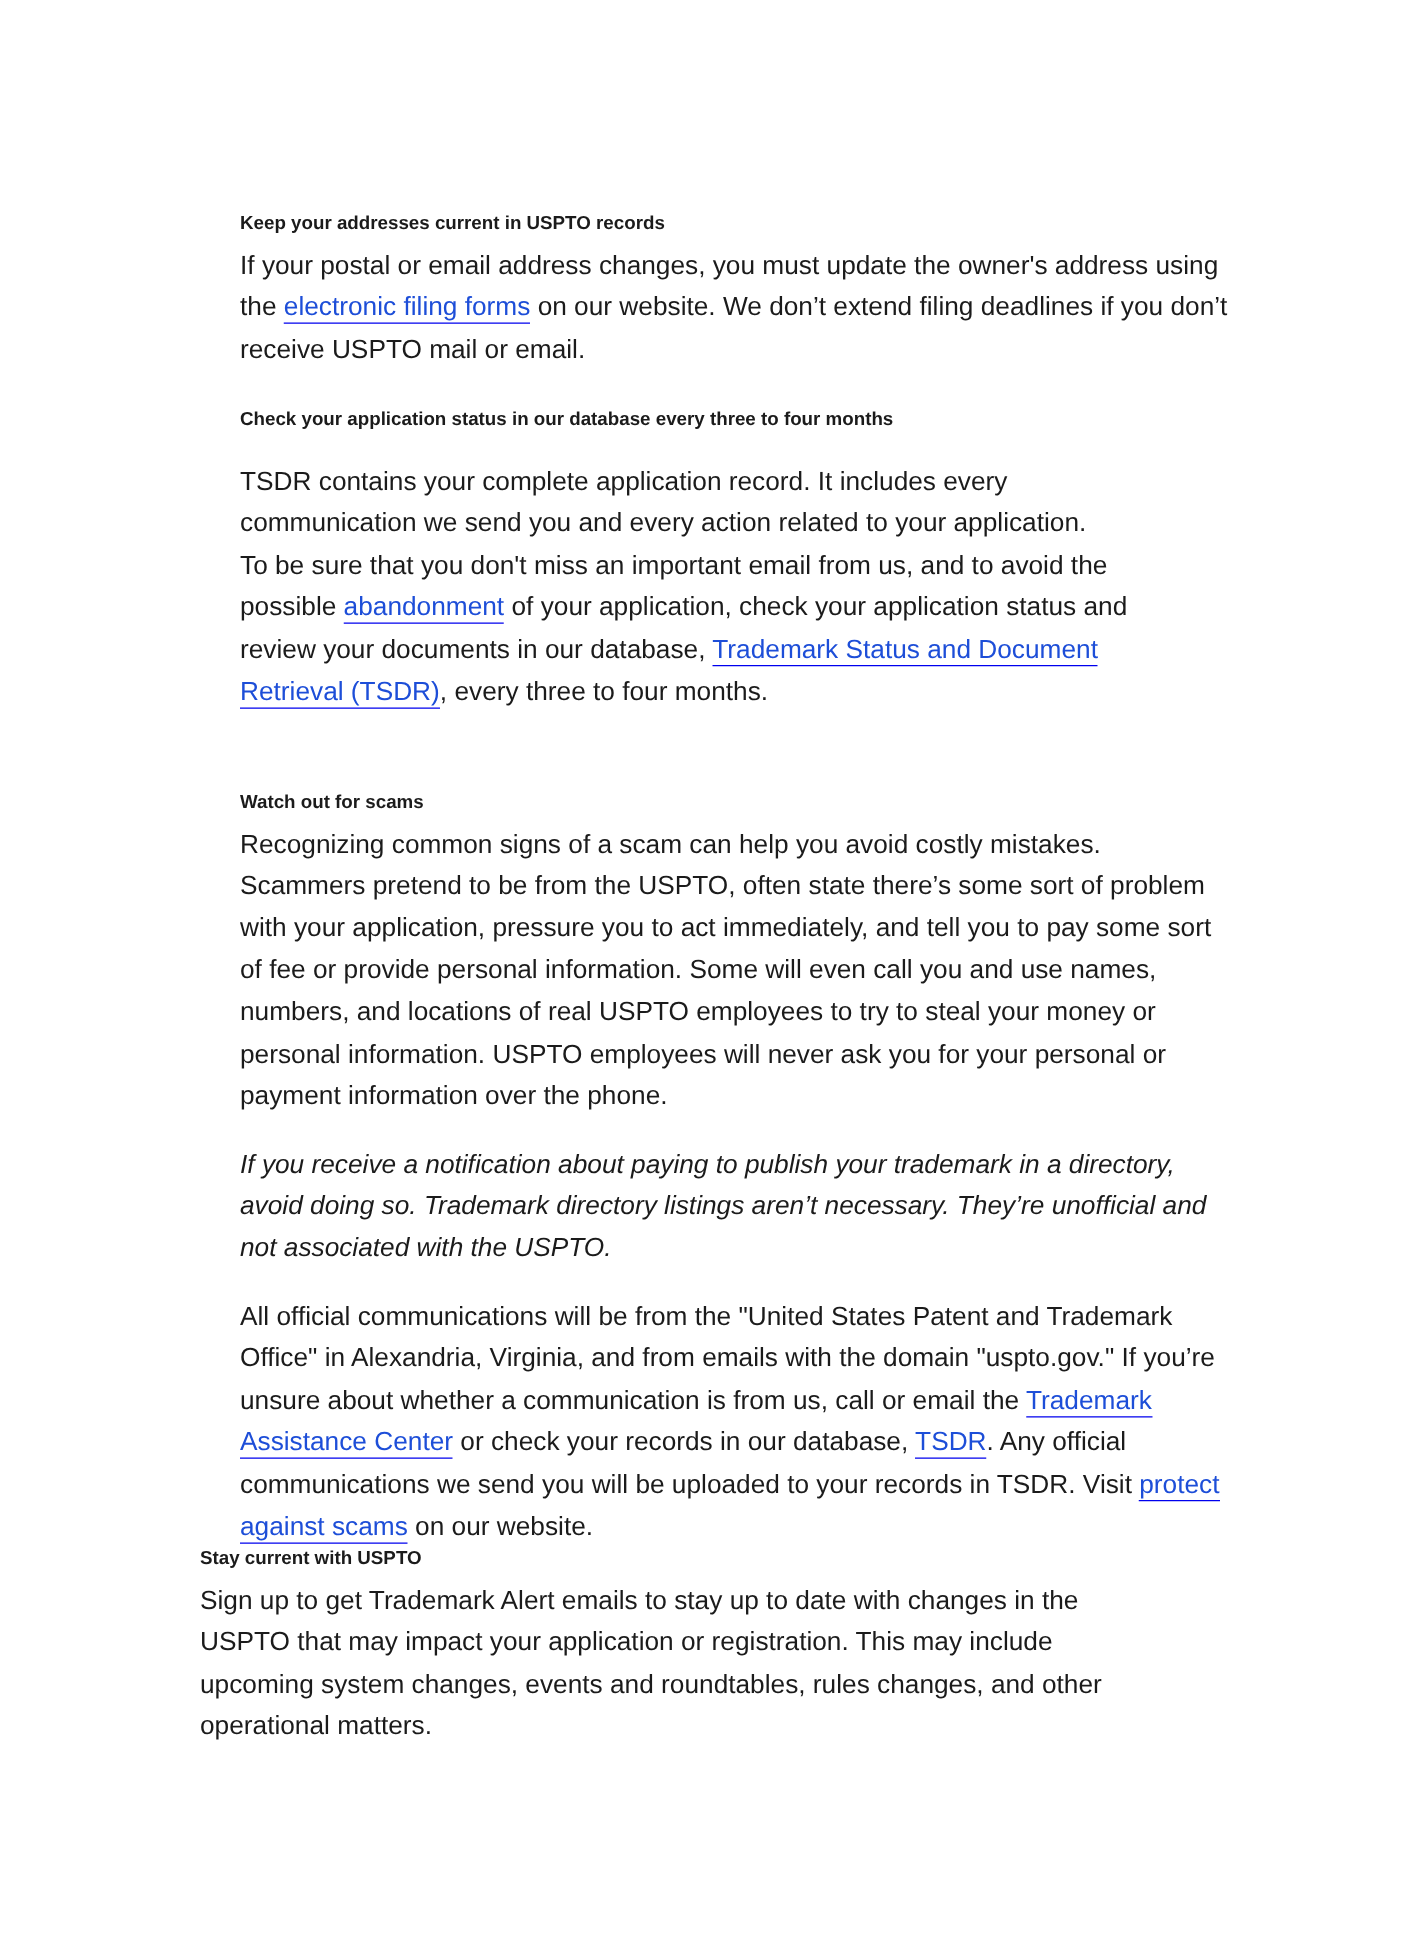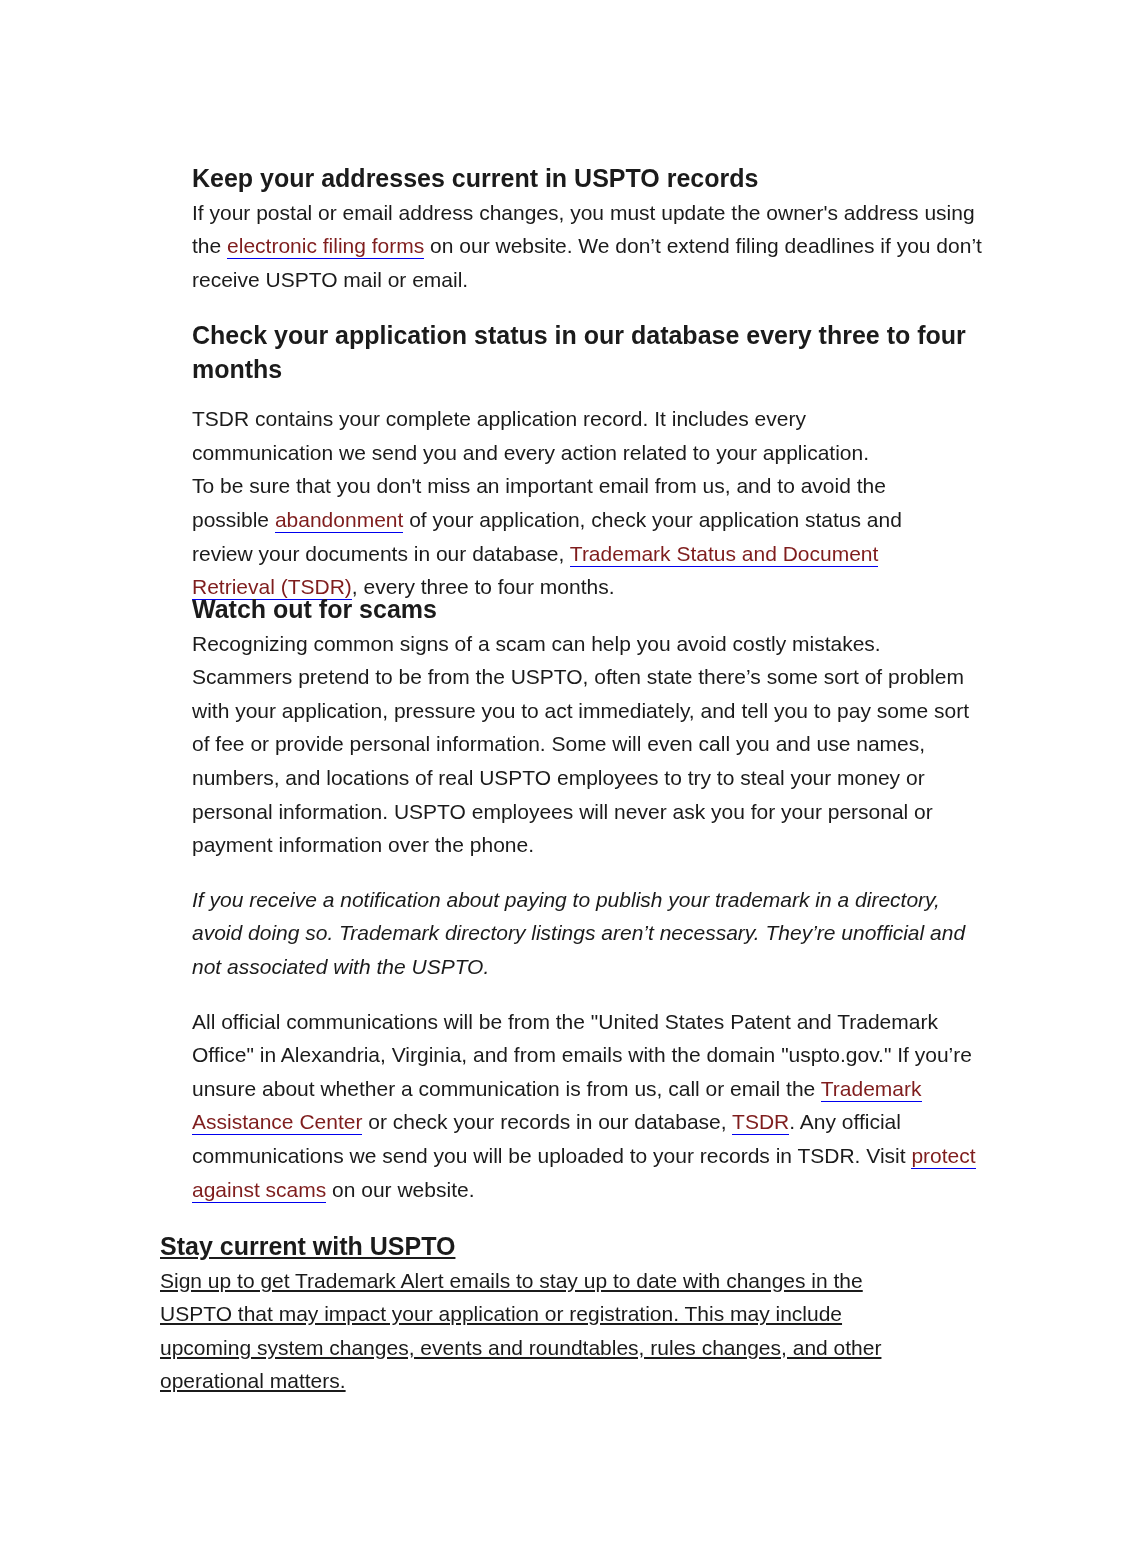--- a/index.html
+++ b/index.html
@@ -4,41 +4,41 @@
   <style>
     html, body { margin: 0; padding: 0; background: #ffffff; }
     body {
       width: 1141px; height: 1547px; position: relative; overflow: hidden;
       font-family: "Liberation Sans", sans-serif;
       color: #1b1b1b; font-size: 21px; line-height: 33.6px;
     }
     .section { position: absolute; width: 800px; }
     .inner { left: 192px; }
     .outer { left: 160px; }
-    h3 { font-size: 25px; font-weight: bold; margin: 0; line-height: 33.6px; }
+    h3 { font-size: 15px; font-weight: bold; margin: 0; line-height: 33.6px; }
     p { margin: 0; }
-    a { color: #7f1d1d; text-decoration: none; border-bottom: 1.5px solid #0000ee; padding-bottom: 1px; }
+    a { color: #1d4ed8; text-decoration: none; border-bottom: 1.5px solid #0000ee; padding-bottom: 1px; }
   </style>
 </head>
 <body>
 
 <div class="section inner" style="top:162px;">
   <h3>Keep your addresses current in USPTO records</h3>
   <p><span>If your postal or email address changes, you must update the owner's address using the </span><a href="#">electronic filing forms</a><span> on our website. We don’t extend filing deadlines if you don’t receive USPTO mail or email.</span></p>
 </div>
 
 <div class="section inner" style="top:319px;">
   <h3 style="width:820px;">Check your application status in our database every three to four months</h3>
   <p style="margin-top:16px;width:730px;">TSDR contains your complete application record. It includes every communication we send you and every action related to your application.</p>
   <p style="width:760px;"><span>To be sure that you don't miss an important email from us, and to avoid the possible </span><a href="#">abandonment</a><span> of your application, check your application status and review your documents in our database, </span><a href="#">Trademark Status and Document Retrieval (TSDR)</a><span>, every three to four months.</span></p>
 </div>
 
-<div class="section inner" style="top:593px;">
+<div class="section inner" style="top:625px;">
   <h3>Watch out for scams</h3>
   <p style="width:780px;">Recognizing common signs of a scam can help you avoid costly mistakes. Scammers pretend to be from the USPTO, often state there’s some sort of problem with your application, pressure you to act immediately, and tell you to pay some sort of fee or provide personal information. Some will even call you and use names, numbers, and locations of real USPTO employees to try to steal your money or personal information. USPTO employees will never ask you for your personal or payment information over the phone.</p>
   <p style="margin-top:21px;width:795px;font-style:italic;">If you receive a notification about paying to publish your trademark in a directory, avoid doing so. Trademark directory listings aren’t necessary. They’re unofficial and not associated with the USPTO.</p>
   <p style="margin-top:21px;width:790px;"><span>All official communications will be from the "United States Patent and Trademark Office" in Alexandria, Virginia, and from emails with the domain "uspto.gov." If you’re unsure about whether a communication is from us, call or email the </span><a href="#">Trademark Assistance Center</a><span> or check your records in our database, </span><a href="#">TSDR</a><span>. Any official communications we send you will be uploaded to your records in TSDR. Visit </span><a href="#">protect against scams</a><span> on our website.</span></p>
 </div>
 
-<div class="section outer" style="top:1230px;text-decoration:underline;">
+<div class="section outer" style="top:1230px;">
   <h3>Stay current with USPTO</h3>
   <p style="width:775px;">Sign up to get Trademark Alert emails to stay up to date with changes in the USPTO that may impact your application or registration. This may include upcoming system changes, events and roundtables, rules changes, and other operational matters.</p>
 </div>
 
 </body></html>

